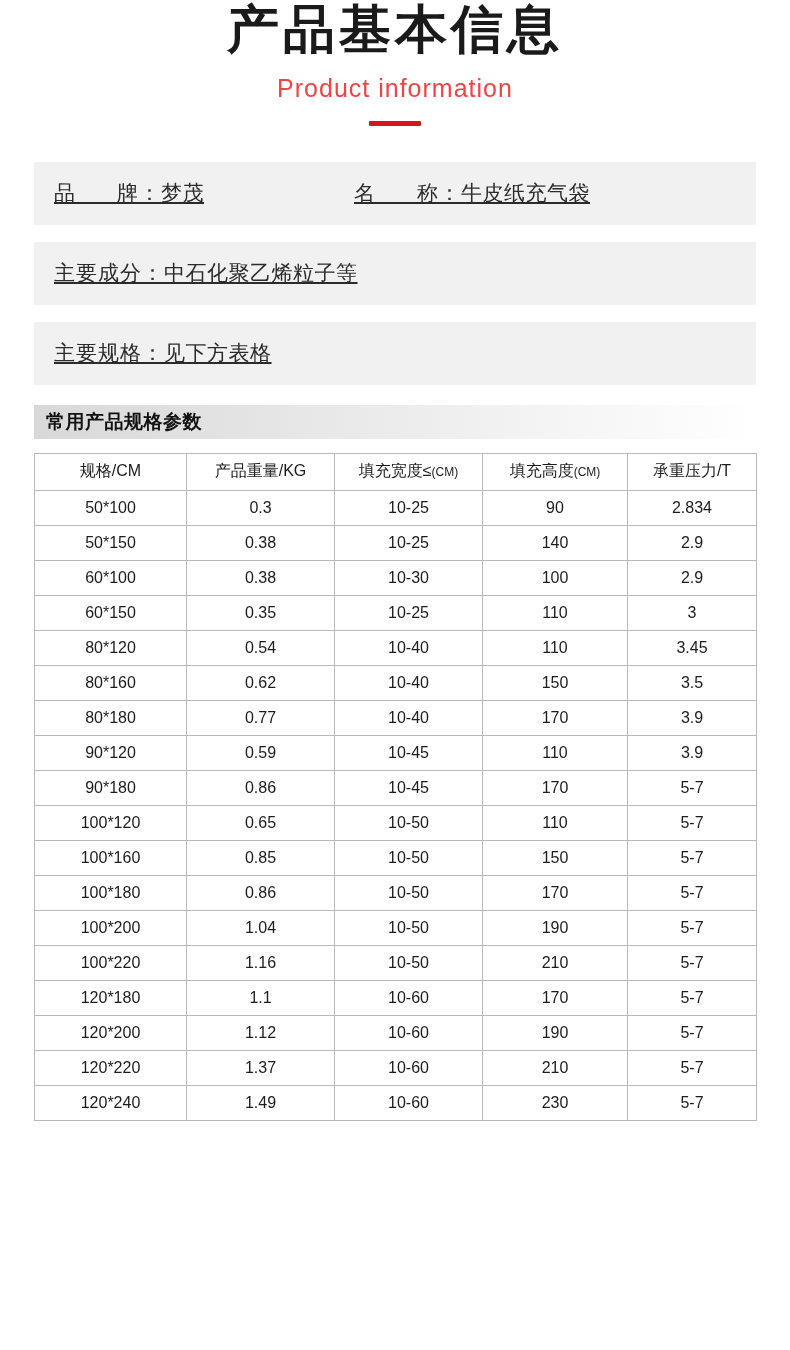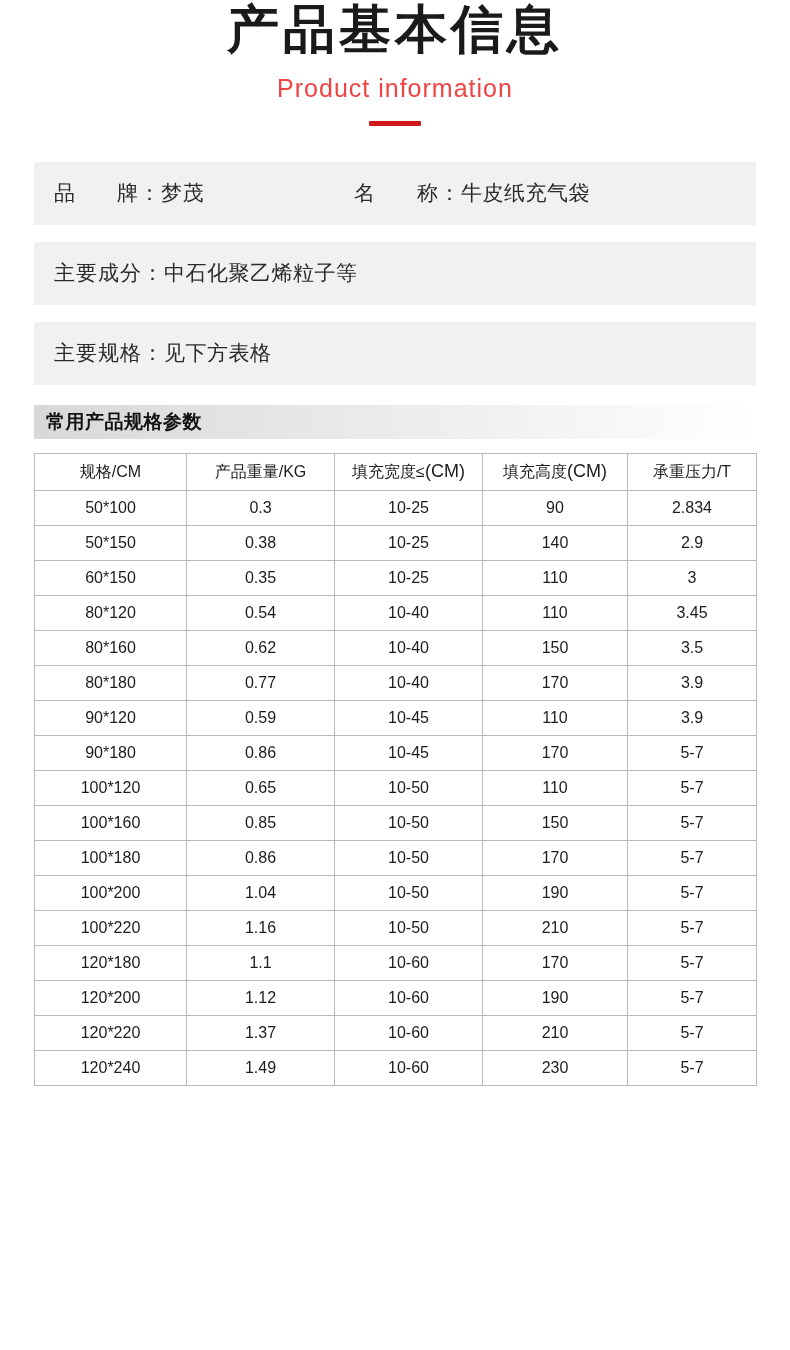--- a/index.html
+++ b/index.html
@@ -58,20 +58,21 @@
     align-items: center;
     padding: 0 20px;
     box-sizing: border-box;
     margin-bottom: 17px;
     font-size: 21px;
     color: #2b2b2b;
   }
   .info-row .pair {
     display: flex;
     align-items: center;
+    text-decoration: underline;
   }
   .info-row .label {
     letter-spacing: 1px;
     white-space: pre;
   }
   .info-row .value {
     letter-spacing: 0.5px;
   }
   .info-row .pair.second {
     margin-left: 150px;
@@ -106,21 +107,21 @@
     font-size: 16px;
     color: #1c1c1c;
     height: 34px;
     padding: 0;
   }
   table.spec thead th {
     height: 36px;
     font-size: 16px;
   }
   table.spec th .unit {
-    font-size: 18px;
+    font-size: 12px;
   }
   col.c0 { width: 152px; }
   col.c1 { width: 148px; }
   col.c2 { width: 148px; }
   col.c3 { width: 145px; }
   col.c4 { width: 129px; }
 </style>
 </head>
 <body>
 
@@ -191,20 +192,27 @@
           <td>2.834</td>
         </tr>
         <tr>
           <td>50*150</td>
           <td>0.38</td>
           <td>10-25</td>
           <td>140</td>
           <td>2.9</td>
         </tr>
         <tr>
+          <td>60*100</td>
+          <td>0.38</td>
+          <td>10-30</td>
+          <td>100</td>
+          <td>2.9</td>
+        </tr>
+        <tr>
           <td>60*150</td>
           <td>0.35</td>
           <td>10-25</td>
           <td>110</td>
           <td>3</td>
         </tr>
         <tr>
           <td>80*120</td>
           <td>0.54</td>
           <td>10-40</td>

